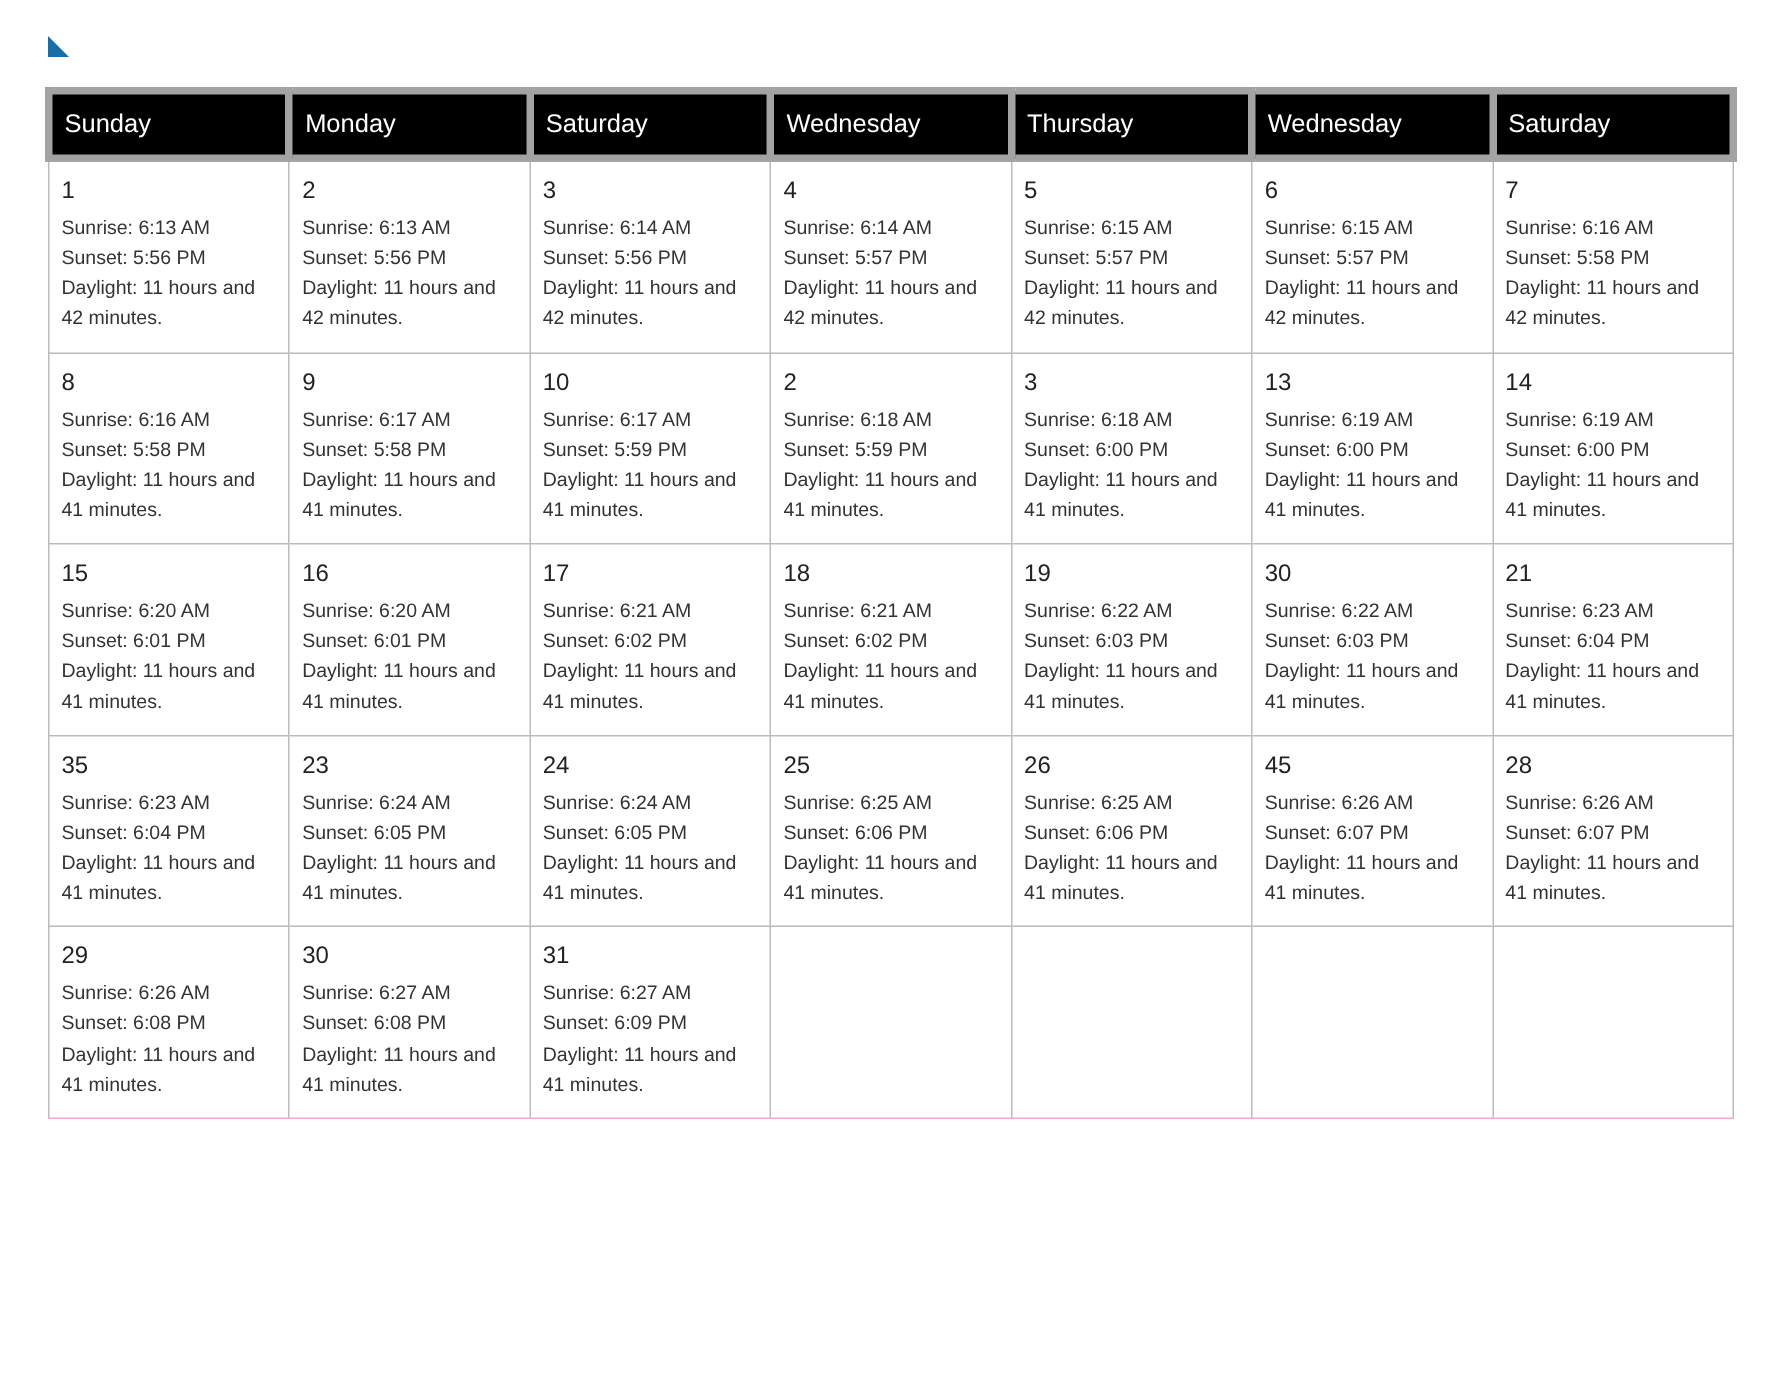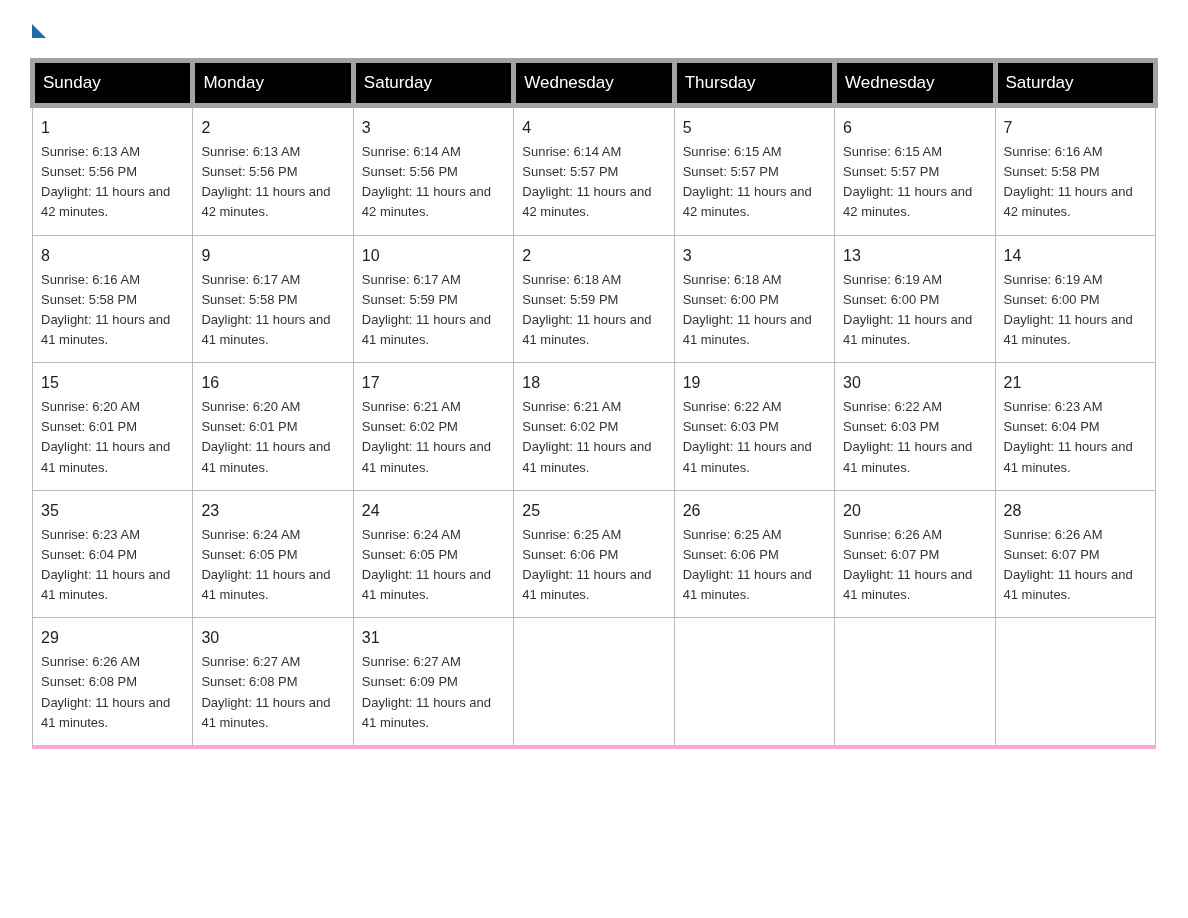--- a/index.html
+++ b/index.html
@@ -90,21 +90,21 @@
       color: #222;
       display: block;
       margin-bottom: 2px;
     }
     .day-info {
       font-size: 13px;
       color: #333;
       line-height: 1.55;
     }
     .calendar tr:last-child td {
-      border-bottom: 4px solid #f9a8d4;
+      border-bottom: 1px solid #f9a8d4;
     }
     .empty-cell {
       background: #fff;
     }
   </style>
 </head>
 <body>
 
 <div class="header">
   <div class="logo">
@@ -238,21 +238,21 @@
         </td>
         <td>
           <span class="day-number">25</span>
           <div class="day-info">Sunrise: 6:25 AM<br>Sunset: 6:06 PM<br>Daylight: 11 hours and 41 minutes.</div>
         </td>
         <td>
           <span class="day-number">26</span>
           <div class="day-info">Sunrise: 6:25 AM<br>Sunset: 6:06 PM<br>Daylight: 11 hours and 41 minutes.</div>
         </td>
         <td>
-          <span class="day-number">20</span>
+          <span class="day-number">45</span>
           <div class="day-info">Sunrise: 6:26 AM<br>Sunset: 6:07 PM<br>Daylight: 11 hours and 41 minutes.</div>
         </td>
         <td>
           <span class="day-number">28</span>
           <div class="day-info">Sunrise: 6:26 AM<br>Sunset: 6:07 PM<br>Daylight: 11 hours and 41 minutes.</div>
         </td>
       </tr>
       <tr>
         <td>
           <span class="day-number">29</span>

